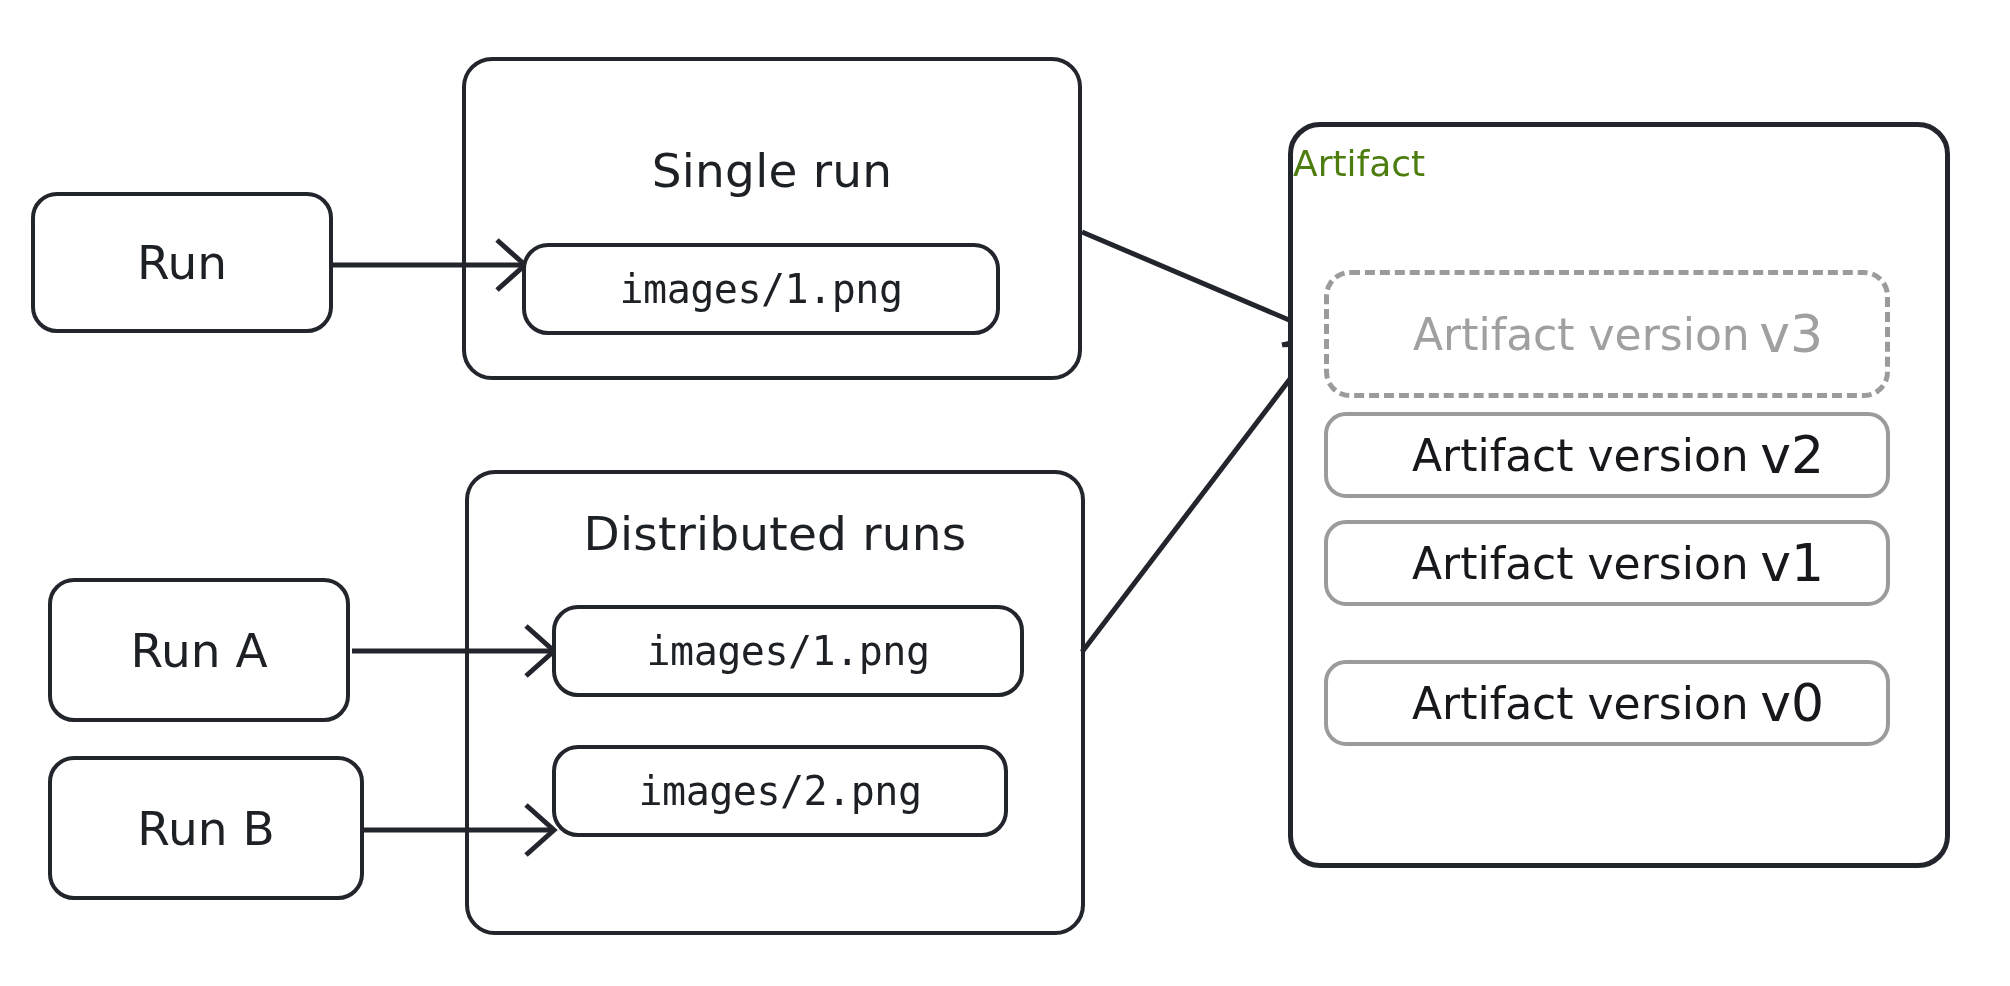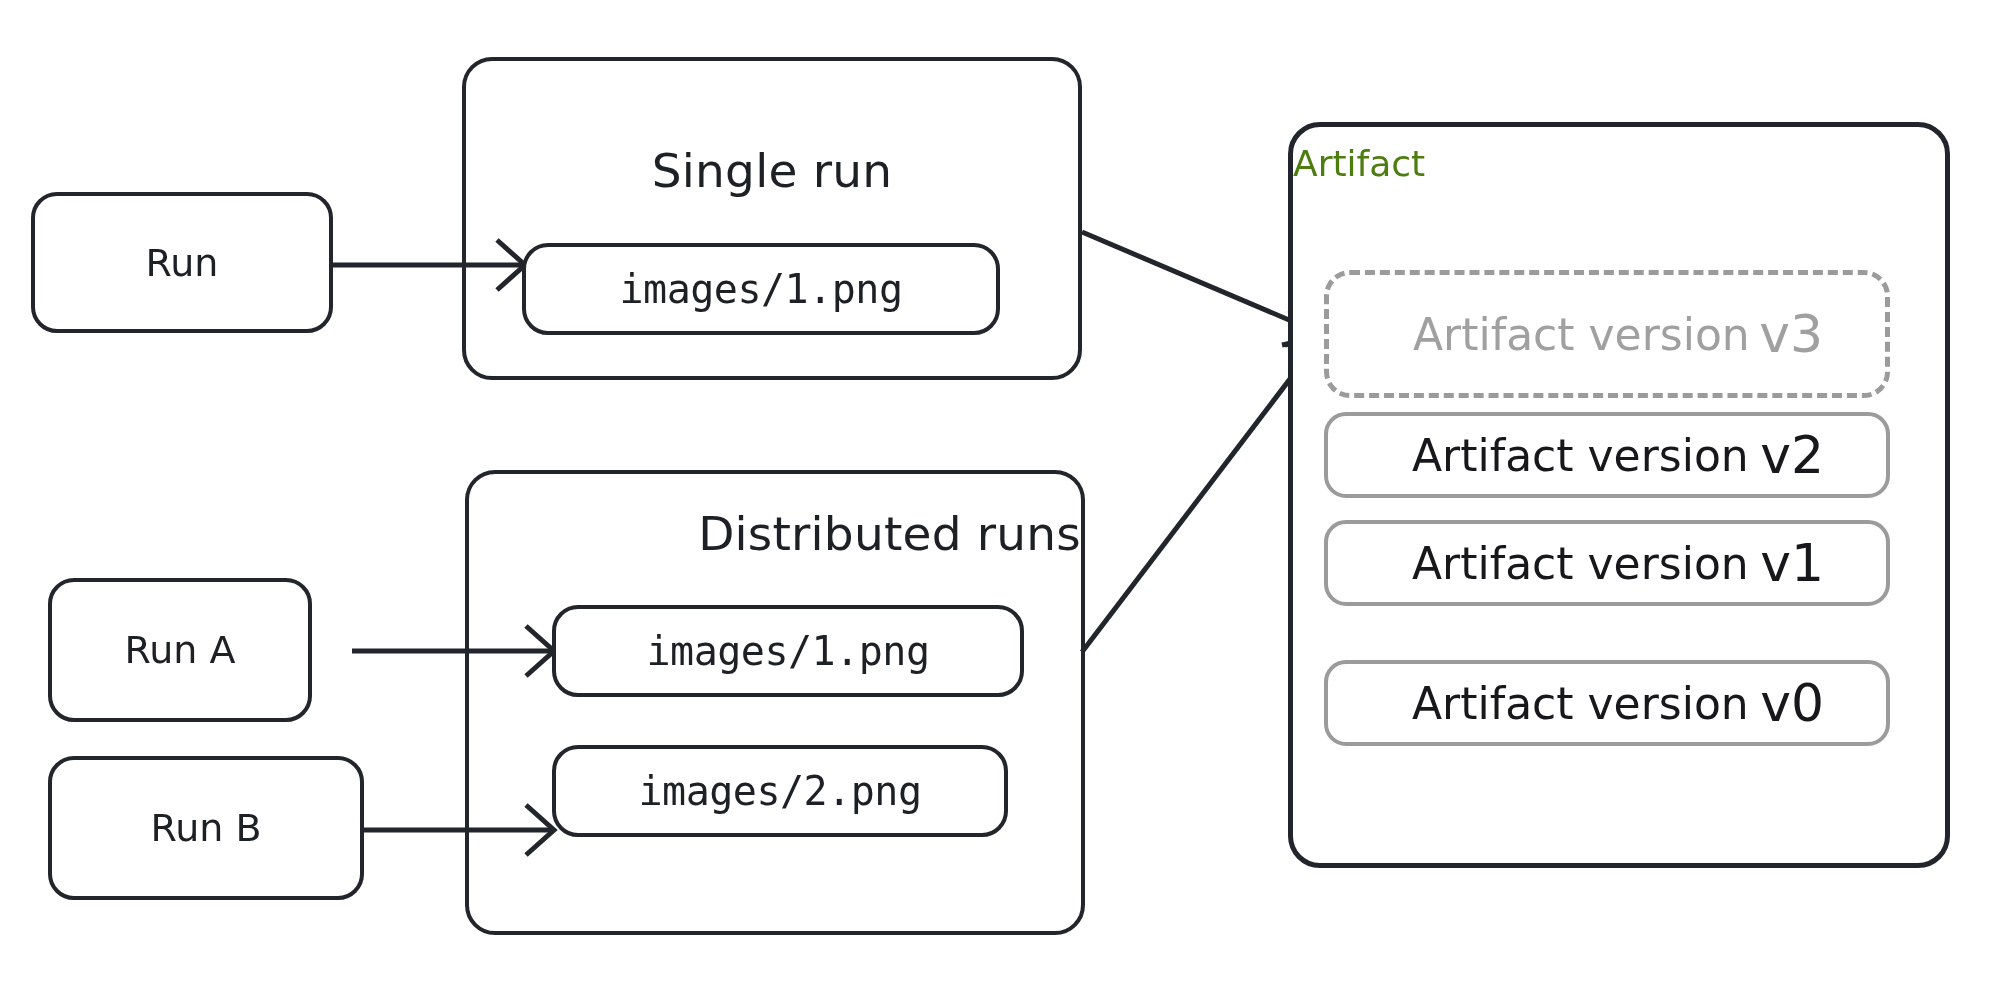--- a/index.html
+++ b/index.html
@@ -20,21 +20,21 @@
     background:transparent;
     border:4px solid #22252b;
     border-radius:30px;
   }
   .group-title{
     position:absolute;left:0;right:0;text-align:center;
     font-size:47px;color:#1d2025;letter-spacing:.2px;
     font-family:"DejaVu Sans",sans-serif;
     white-space:nowrap;
   }
-  .label{font-size:38px;line-height:1;}
+  .label{font-size:47px;line-height:1;}
   .mono{font-family:"DejaVu Sans Mono",monospace;font-size:40px;line-height:1;letter-spacing:-.5px;}
 
   
   .panel{
     position:absolute;box-sizing:border-box;
     border:5px solid #22252b;border-radius:32px;background:#fff;
   }
   .panel-title{
     position:absolute;left:0;right:0;text-align:left;
     font-size:36px;color:#4d7c0f;white-space:nowrap;
@@ -96,24 +96,24 @@
 
   <div class="node" style="left:31px;top:192px;width:302px;height:141px;">
     <span class="label">Run</span>
   </div>
 
   <div class="node" style="left:522px;top:243px;width:478px;height:92px;">
     <span class="mono">images/1.png</span>
   </div>
 
   <div class="group" style="left:465px;top:470px;width:620px;height:465px;">
-    <div class="group-title" style="top:32px;text-align:right;">Distributed runs</div>
+    <div class="group-title" style="top:32px;">Distributed runs</div>
   </div>
 
-  <div class="node" style="left:48px;top:578px;width:264px;height:144px;">
+  <div class="node" style="left:48px;top:578px;width:302px;height:144px;">
     <span class="label">Run A</span>
   </div>
 
   <div class="node" style="left:48px;top:756px;width:316px;height:144px;">
     <span class="label">Run B</span>
   </div>
 
   <div class="node" style="left:552px;top:605px;width:472px;height:92px;">
     <span class="mono">images/1.png</span>
   </div>

